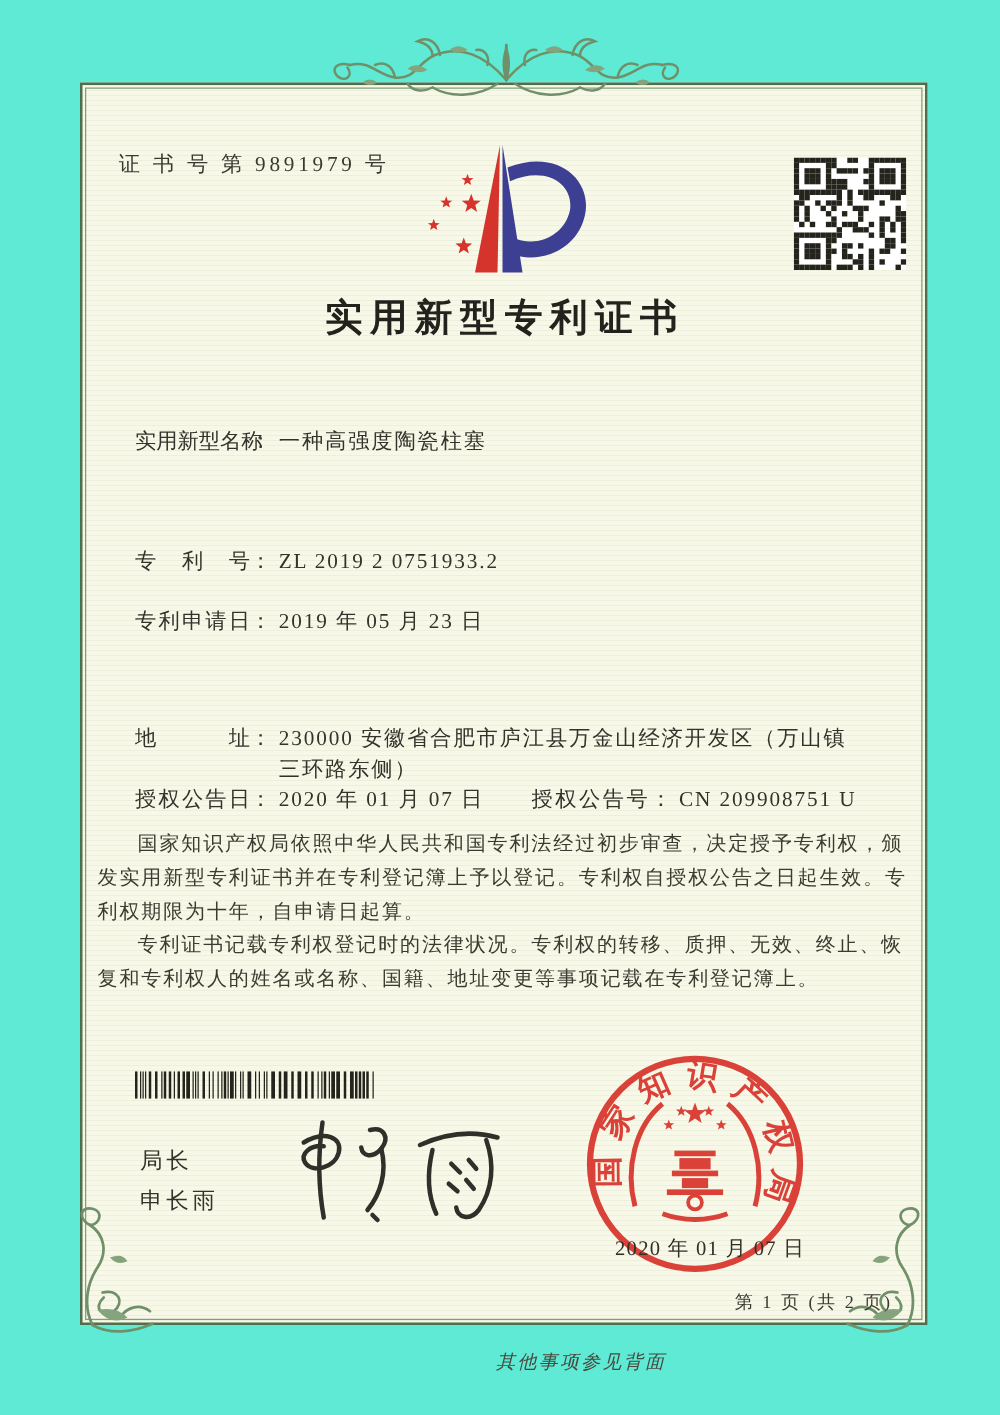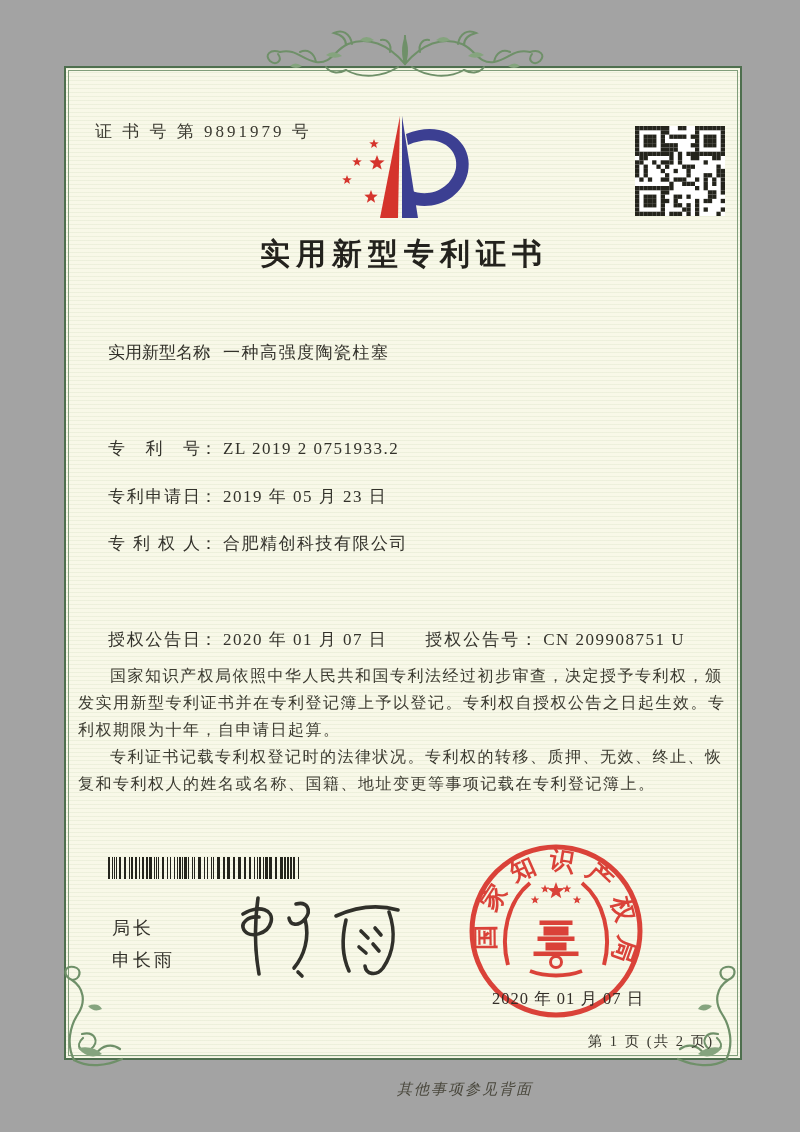--- a/index.html
+++ b/index.html
@@ -1,18 +1,18 @@
 <!DOCTYPE html>
 <html><head>
 <meta charset="utf-8">
 <style>
   html,body{margin:0;padding:0;}
   .page{
     position:relative; width:800px; height:1132px; overflow:hidden;
-    background:#a3a3a3;
+    background:#5eead4;
     font-family:"Liberation Serif","DejaVu Serif",serif;
     color:#33322b;
   }
   .frame{
     position:absolute; left:64px; top:66px; width:678px; height:994px;
     border:2.5px solid #4e6f4e; box-sizing:border-box;
     background:repeating-linear-gradient(180deg, rgba(143,174,118,0.11) 0 1px, rgba(0,0,0,0) 1px 4px), #f8f8e8;
   }
   .frame-inner{
     position:absolute; left:2px; top:2px; right:2px; bottom:2px;
@@ -331,22 +331,23 @@
 
   <div class="row" style="top:340px">
     <span class="flabel">实用新型名称</span><span class="colon">：</span><span class="fvalue">一种高强度陶瓷柱塞</span>
   </div>
   <div class="row" style="top:436px">
     <span class="flabel">专利号</span><span class="colon">：</span><span class="fvalue">ZL 2019 2 0751933.2</span>
   </div>
   <div class="row" style="top:484px">
     <span class="flabel">专利申请日</span><span class="colon">：</span><span class="fvalue">2019 年 05 月 23 日</span>
   </div>
-  <div class="row" style="top:531px">
-    <span class="flabel">专利权人</span><span class="colon">：</span><span class="fvalue">合肥精创科技有限公司</span>
+  <div class="row" style="top:578px">
+    <div><span class="flabel">地址</span><span class="colon">：</span><span class="fvalue">230000 安徽省合肥市庐江县万金山经济开发区（万山镇</span></div>
+    <div class="addr2">三环路东侧）</div>
   </div>
   <div class="row" style="top:627px">
     <span class="flabel">授权公告日</span><span class="colon">：</span><span class="fvalue">2020 年 01 月 07 日</span><span class="flabel2">授权公告号</span><span class="colon">：</span><span class="fvalue">CN 209908751 U</span>
   </div>
 
   <div class="body-text">
     <p>国家知识产权局依照中华人民共和国专利法经过初步审查，决定授予专利权，颁发实用新型专利证书并在专利登记簿上予以登记。专利权自授权公告之日起生效。专利权期限为十年，自申请日起算。</p>
     <p>专利证书记载专利权登记时的法律状况。专利权的转移、质押、无效、终止、恢复和专利权人的姓名或名称、国籍、地址变更等事项记载在专利登记簿上。</p>
   </div>
 

